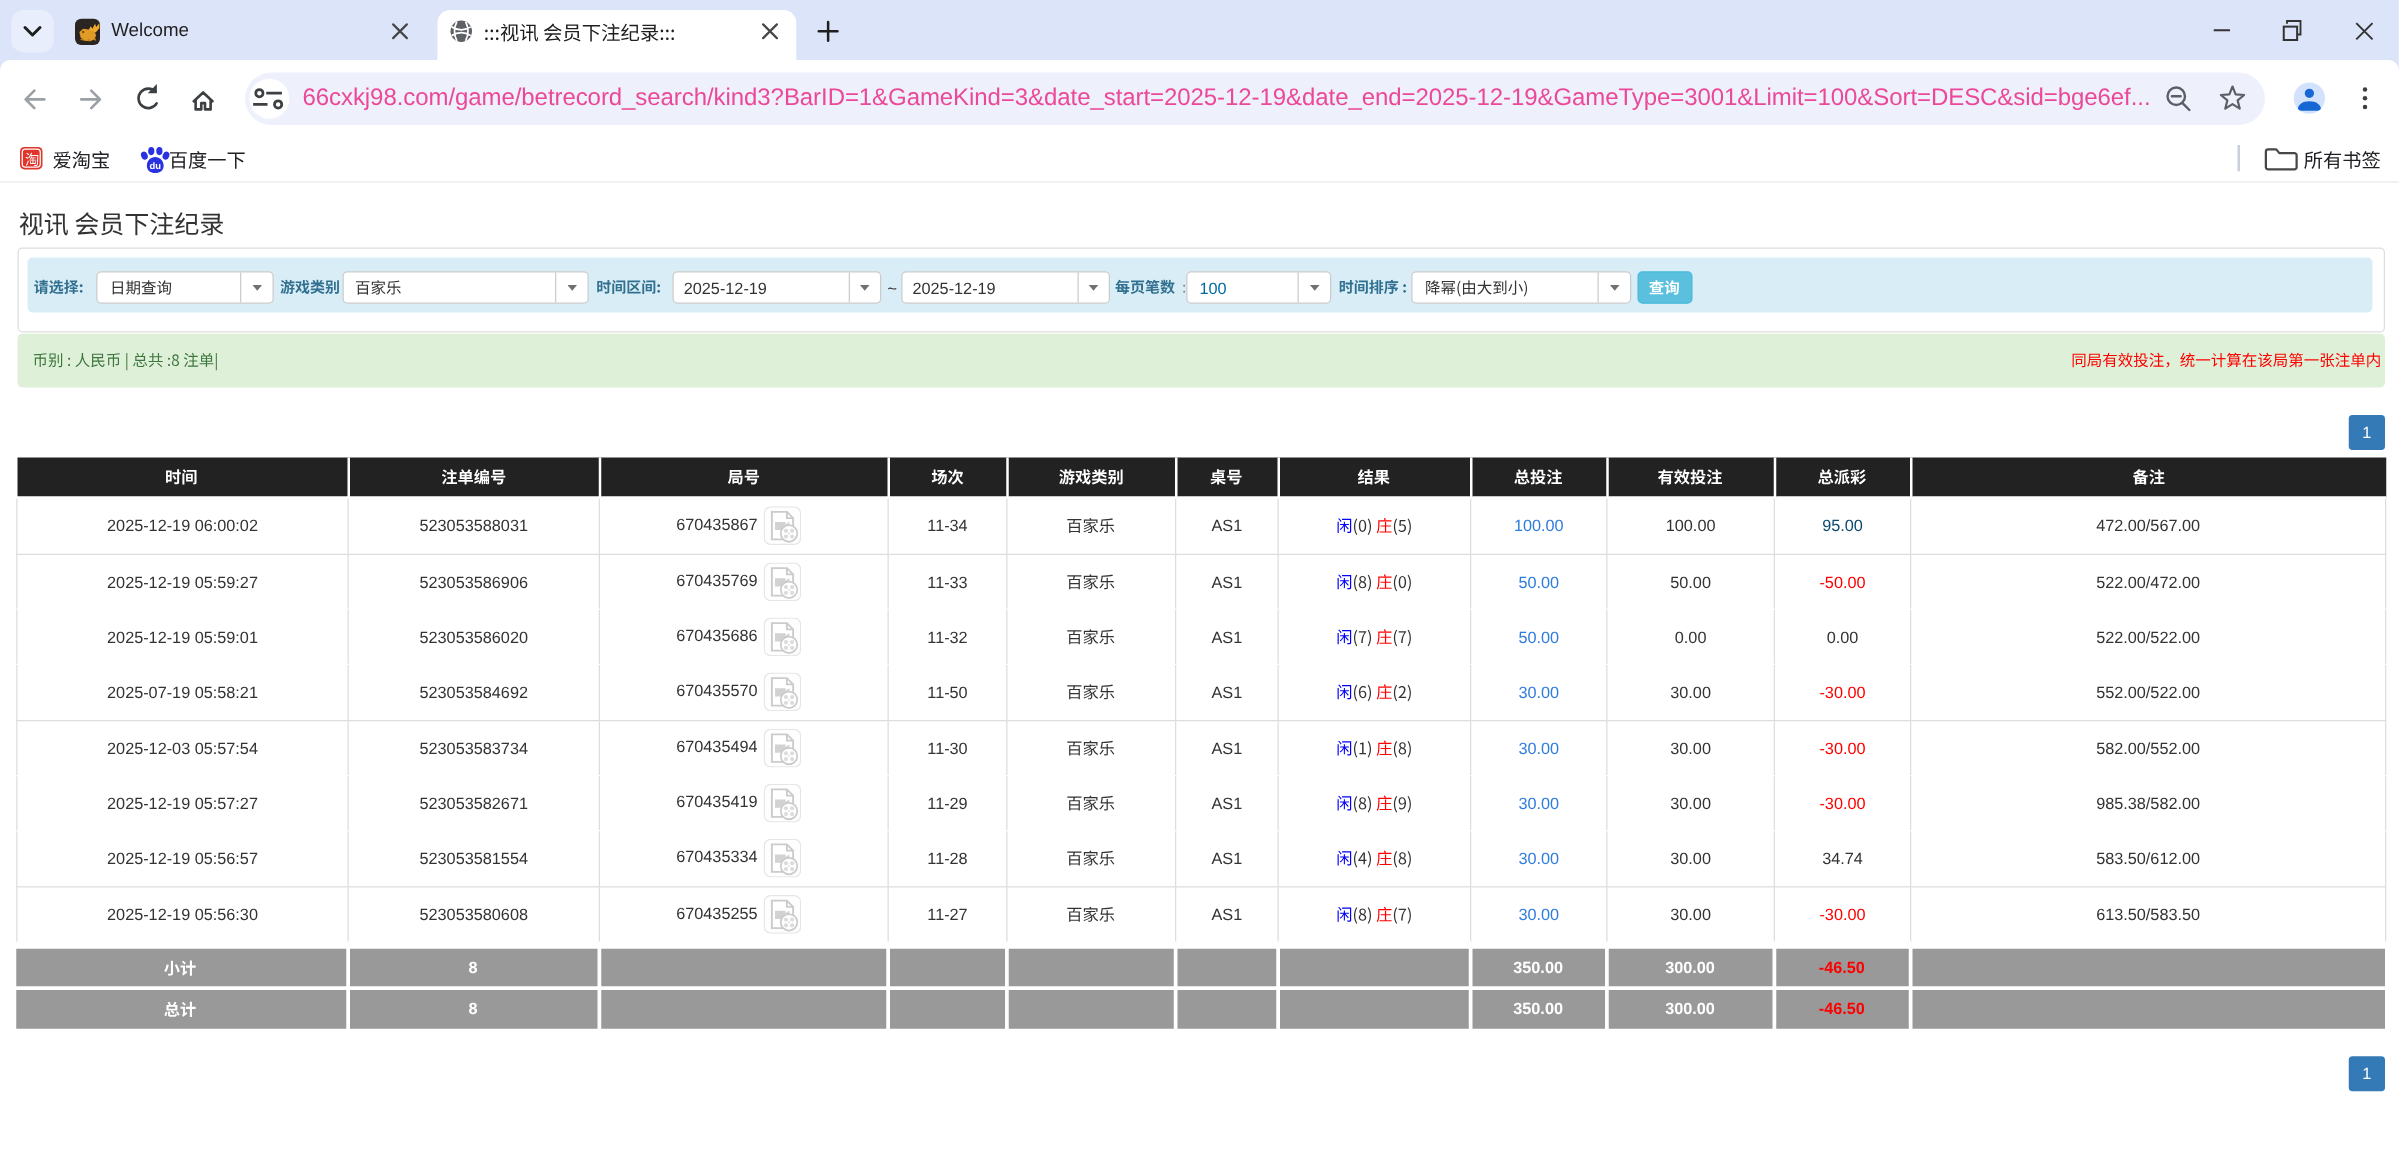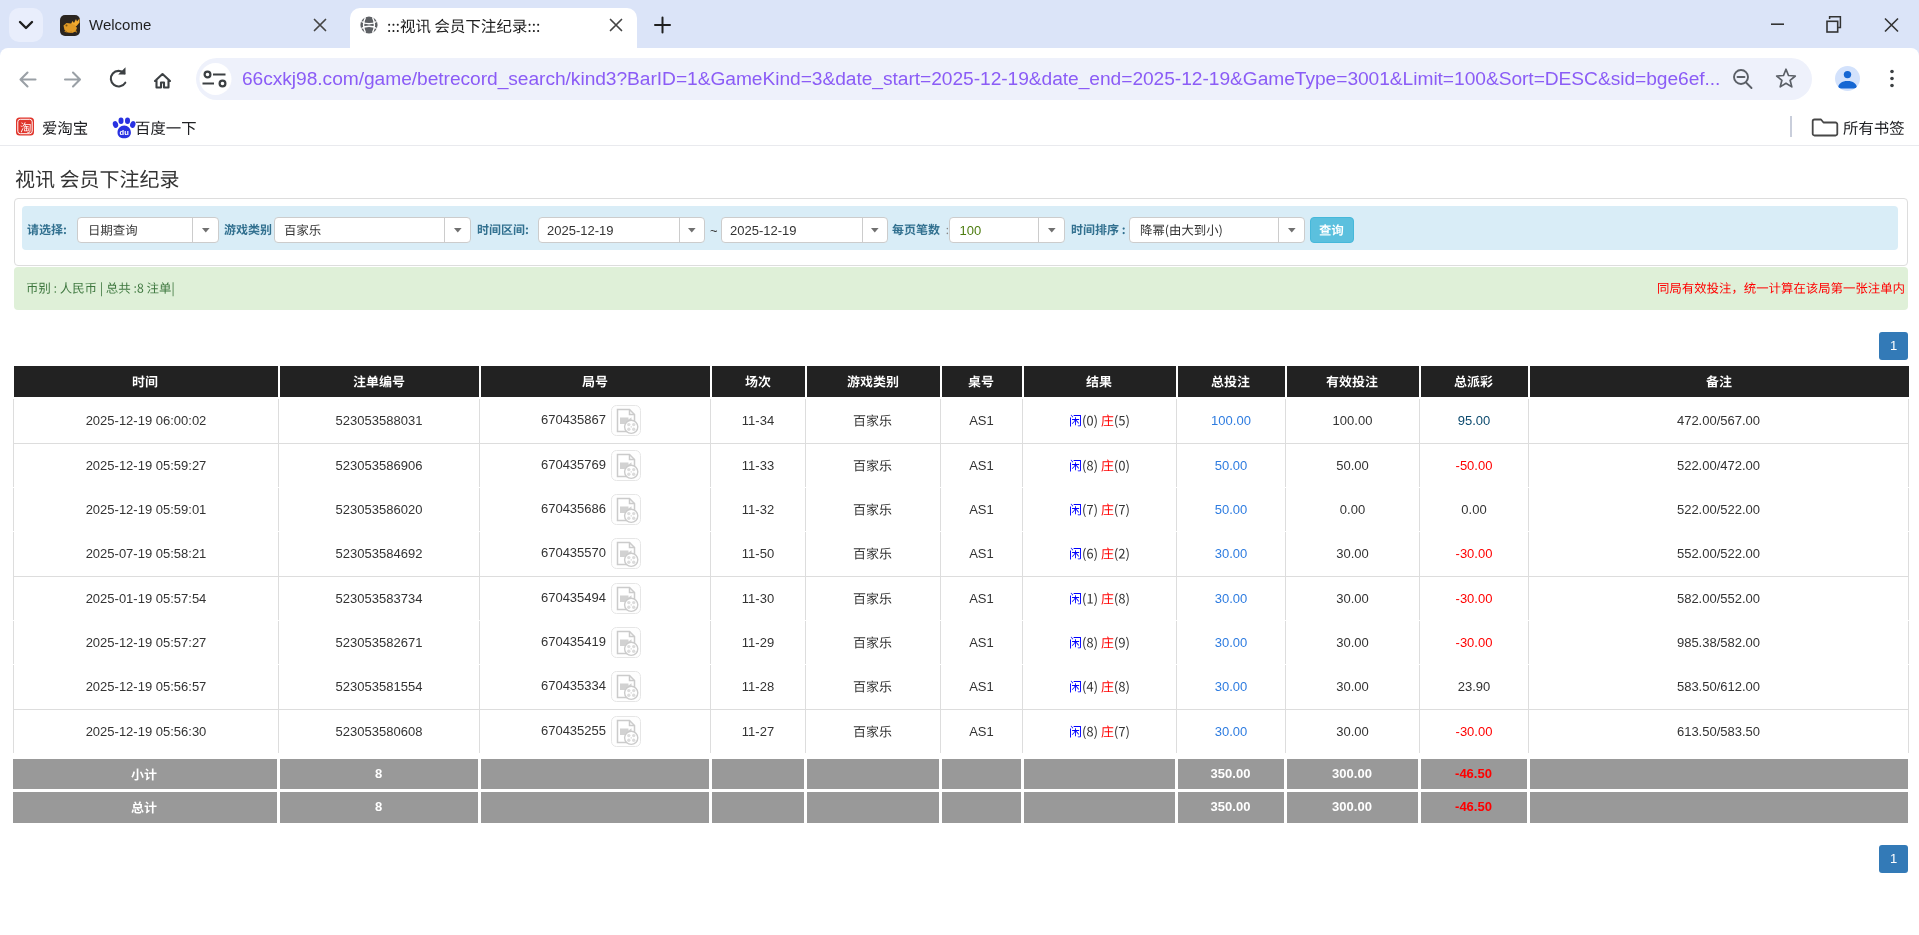--- a/index.html
+++ b/index.html
@@ -70,21 +70,21 @@
     <path d="M125.5 11.2 v7.3 h-7.3 z" fill="#3c4043"></path>
     <path d="M155 25 L162.5 18 l7.5 7 M156.5 23.6 V31.5 h4.5 v-5 h3 v5 h4.5 v-7.9" stroke="#3c4043" stroke-width="2.1" fill="none" stroke-linejoin="round" stroke-linecap="round"></path>
   </svg>
 <div class="abs" style="left:196px;top:58px;width:1616px;height:42px;background:#eef1fb;border-radius:21px"></div>
 <svg class="abs" style="left:196px;top:58px" width="70" height="42">
     <circle cx="19.5" cy="21" r="16" fill="#fff"></circle>
     <path d="M17 16.5 h12.5 M6.5 25.5 h11.5" stroke="#3c4043" stroke-width="2.2"></path>
     <circle cx="11.5" cy="16.5" r="2.9" fill="#fff" stroke="#3c4043" stroke-width="2.2"></circle>
     <circle cx="26.5" cy="25.5" r="2.9" fill="#fff" stroke="#3c4043" stroke-width="2.2"></circle>
   </svg>
-<div class="abs" style="left:242px;top:58px;height:33px;line-height:42px;font-size:19.2px;color:#8b5cf6;letter-spacing:-0.05px;white-space:nowrap">66cxkj98.com/game/betrecord_search/kind3?BarID=1&amp;GameKind=3&amp;date_start=2025-12-19&amp;date_end=2025-12-19&amp;GameType=3001&amp;Limit=100&amp;Sort=DESC&amp;sid=bge6ef...</div>
+<div class="abs" style="left:242px;top:58px;height:33px;line-height:42px;font-size:19.2px;color:#ec4899;letter-spacing:-0.05px;white-space:nowrap">66cxkj98.com/game/betrecord_search/kind3?BarID=1&amp;GameKind=3&amp;date_start=2025-12-19&amp;date_end=2025-12-19&amp;GameType=3001&amp;Limit=100&amp;Sort=DESC&amp;sid=bge6ef...</div>
 <svg class="abs" style="left:1725px;top:58px" width="194" height="42">
     <circle cx="16" cy="19" r="7" stroke="#5a5f66" stroke-width="1.9" fill="none"></circle>
     <path d="M21 24.5 l5.5 5.5 M12.5 19 h7" stroke="#5a5f66" stroke-width="1.9" fill="none" stroke-linecap="round"></path>
     <polygon points="61.0,11.2 63.5,17.5 70.3,18.0 65.1,22.3 66.8,28.9 61.0,25.3 55.2,28.9 56.9,22.3 51.7,18.0 58.5,17.5" stroke="#5a5f66" stroke-width="1.7" fill="none" stroke-linejoin="round"></polygon>
     <clipPath id="avclip">
       <circle cx="122.5" cy="20.5" r="12.5"></circle>
     </clipPath>
     <circle cx="122.5" cy="20.5" r="12.5" fill="#d3e2fc"></circle>
     <g clip-path="url(#avclip)">
       <circle cx="122.5" cy="16.6" r="3.7" fill="#1667d3"></circle>
@@ -252,21 +252,21 @@
       <g fill="#888888">
         <use href="#g0" x="224"></use>
       </g>
     </g>
   </svg>
 <div class="abs" style="left:949.0px;top:216.5px;width:115.6px;height:26.5px;background:#fff;border:1px solid #ccc;border-radius:4px"></div>
 <div class="abs" style="left:1038.1px;top:217.5px;width:1px;height:24.5px;background:#ccc"></div>
 <svg class="abs" style="left:1047.5px;top:227.5px" width="9" height="6">
     <path d="M0 0 h7.6 l-3.8 4.6z" fill="#707070"></path>
   </svg>
-<div class="abs" style="left:959.5px;top:223px;font-size:13px;color:#4d7c0f">100</div>
+<div class="abs" style="left:959.5px;top:223px;font-size:13px;color:#0369a1">100</div>
 <svg style="position:absolute;left:1070.7px;top:221.0px;" width="56" height="17">
     <g transform="translate(0,13.06) scale(0.012000,-0.012000)">
       <g fill="#31708f">
         <use href="#g34" x="0"></use>
         <use href="#g35" x="1000"></use>
         <use href="#g41" x="2000"></use>
         <use href="#g42" x="3000"></use>
         <use href="#g23" x="4227"></use>
       </g>
     </g>
@@ -661,21 +661,21 @@
                 <use href="#g51" x="4348"></use>
               </g>
             </g>
           </svg></td>
         <td style="color:#2e7ce0">30.00</td>
         <td>30.00</td>
         <td style="color:#ff0000">-30.00</td>
         <td>552.00/522.00</td>
       </tr>
       <tr>
-        <td>2025-01-19 05:57:54</td>
+        <td>2025-12-03 05:57:54</td>
         <td>523053583734</td>
         <td>670435494<svg style="vertical-align:middle;margin-left:5px;margin-right:8px" width="30" height="31">
             <rect x="0.5" y="0.5" width="29" height="30" rx="5" fill="#fefefe" stroke="#e6e6e6"></rect>
             <path d="M6.5 4.5 h12 l5 5 V26.5 H6.5 z" fill="#fff" stroke="#cbcbcb" stroke-width="1.5"></path>
             <path d="M18.5 4.5 v5 h5" fill="none" stroke="#cbcbcb" stroke-width="1.5"></path>
             <path d="M9 12.5 h8.5 v2 l3 -2.2 v7 l-3 -2.2 v2 h-8.5 z" fill="#d2d2d2"></path>
             <circle cx="20.2" cy="21.8" r="6.6" fill="#fff" stroke="#cbcbcb" stroke-width="1.4"></circle>
             <circle cx="17.8" cy="19.6" r="1.7" fill="#dcdcdc"></circle>
             <circle cx="22.7" cy="19.6" r="1.7" fill="#dcdcdc"></circle>
             <circle cx="17.8" cy="24.2" r="1.7" fill="#dcdcdc"></circle>
@@ -810,21 +810,21 @@
               </g>
               <g fill="#333333">
                 <use href="#g46" x="3455"></use>
                 <use href="#g61" x="3793"></use>
                 <use href="#g51" x="4348"></use>
               </g>
             </g>
           </svg></td>
         <td style="color:#2e7ce0">30.00</td>
         <td>30.00</td>
-        <td style="color:#333333">23.90</td>
+        <td style="color:#333333">34.74</td>
         <td>583.50/612.00</td>
       </tr>
       <tr>
         <td>2025-12-19 05:56:30</td>
         <td>523053580608</td>
         <td>670435255<svg style="vertical-align:middle;margin-left:5px;margin-right:8px" width="30" height="31">
             <rect x="0.5" y="0.5" width="29" height="30" rx="5" fill="#fefefe" stroke="#e6e6e6"></rect>
             <path d="M6.5 4.5 h12 l5 5 V26.5 H6.5 z" fill="#fff" stroke="#cbcbcb" stroke-width="1.5"></path>
             <path d="M18.5 4.5 v5 h5" fill="none" stroke="#cbcbcb" stroke-width="1.5"></path>
             <path d="M9 12.5 h8.5 v2 l3 -2.2 v7 l-3 -2.2 v2 h-8.5 z" fill="#d2d2d2"></path>

